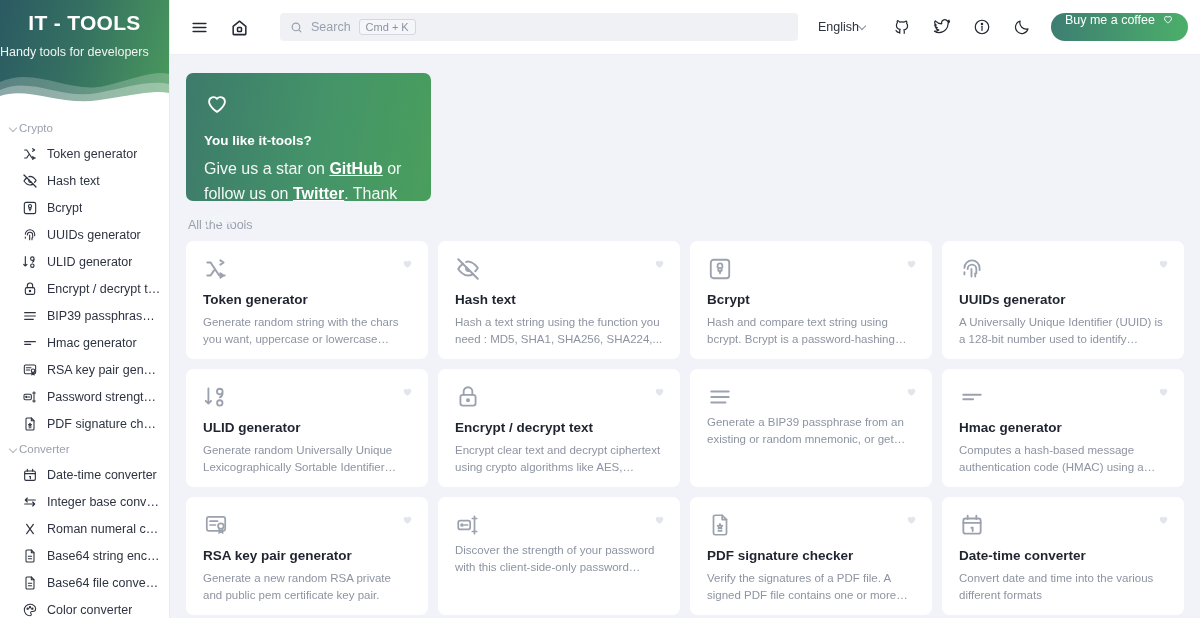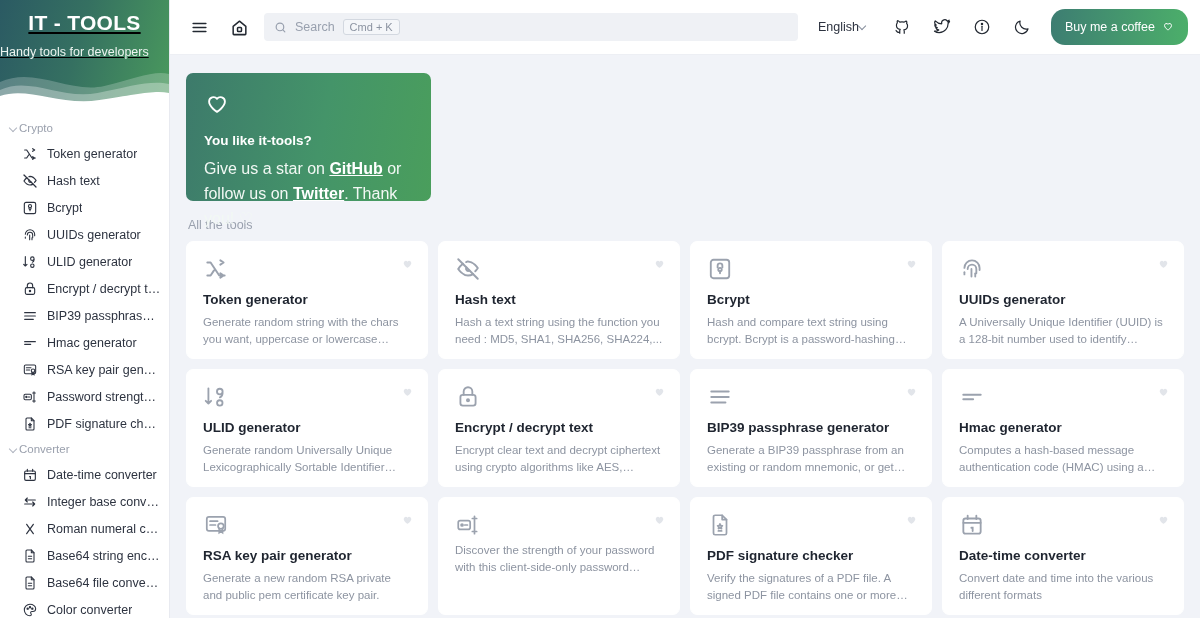--- a/index.html
+++ b/index.html
@@ -16,21 +16,20 @@
     width: 170px; height: 618px; flex: 0 0 170px;
     background: #ffffff;
     border-right: 1px solid #e8eaf0;
     position: relative;
     overflow: hidden;
   }
   .sb-header {
     position: relative; height: 108px;
     background: linear-gradient(105deg, #2b5a63 0%, #357061 45%, #4a9a5d 100%);
     overflow: hidden;
-    text-decoration: underline;
   }
   .sb-header .title {
     color: #fff; font-size: 21px; font-weight: bold;
     text-align: center; padding-top: 11px; letter-spacing: .3px;
   }
   .sb-header .subtitle {
     color: #eef5f1; font-size: 12.5px; text-align: left; padding-top: 10px;
   }
   .wave { position: absolute; left: 0; bottom: 0; width: 100%; }
 
@@ -67,43 +66,43 @@
   .icon-btn {
     width: 30px; height: 30px; border-radius: 4px;
     display: flex; align-items: center; justify-content: center;
     cursor: pointer; color: #222831; background: none; border: none;
   }
   .icon-btn svg { display: block; }
 
   .search {
     flex: 1; height: 28px; background: #eff1f5; border-radius: 4px;
     display: flex; align-items: center; gap: 8px; padding: 0 10px;
-    margin-left: 0; cursor: text; max-width: 708px;
+    margin-left: 16px; cursor: text; max-width: 708px;
   }
   .search .sicon { color: #98a0ae; display: flex; }
   .search .sph { color: #98a0ae; font-size: 12.5px; }
   .kbd {
     border: 1px solid #d3d8e0; border-radius: 3px; padding: 1px 6px;
     font-size: 11px; color: #8b93a1; background: #f4f6f9;
   }
 
   .lang {
     display: flex; align-items: center; 
     height: 28px; padding: 0 9px; border-radius: 4px;
     font-size: 12.5px; color: #2d3340; cursor: pointer; border: 1px solid transparent;
   }
   .lang .cd { width: 8px; height: 8px; position: relative; }
   .lang .cd::after {
     content: ""; position: absolute; left: 0; top: 0;
     width: 5px; height: 5px; border-right: 1.2px solid #868e9c;
     border-bottom: 1.2px solid #868e9c; transform: rotate(45deg);
   }
   .coffee {
-    display: flex; align-items: center; gap: 7px;
-    height: 36px; padding: 0 14px; border-radius: 14px;
+    display: flex; gap: 7px;
+    height: 28px; padding: 0 14px; border-radius: 14px;
     background: linear-gradient(95deg, #3d7d72 0%, #4caf6a 100%);
     color: #fff; font-size: 12.5px; cursor: pointer; border: none;
     margin-left: 4px; white-space: nowrap;
   }
 
   .content { flex: 1; overflow: hidden; padding: 18px 16px 0 16px; }
 
   .banner {
     width: 245px; height: 128px; border-radius: 7px;
     background: linear-gradient(100deg, #3d7a6b 0%, #449469 55%, #4a9e5c 100%);
@@ -525,21 +524,20 @@
 
         <div class="card">
           <div class="card-ico">
               <svg width="26" height="26" viewBox="0 0 24 24" fill="none" stroke="currentColor" stroke-width="1.9" stroke-linecap="round">
                 <path d="M4 7h16M4 12h16M4 17h13"></path>
               </svg>
             </div>
           <span class="fav"><svg width="13" height="13" viewBox="0 0 24 24" fill="currentColor">
                 <path d="M12 20s-7-4.4-7-9.1A3.9 3.9 0 0112 8.6a3.9 3.9 0 017 2.3c0 4.7-7 9.1-7 9.1z"></path>
               </svg></span>
-          <h4>BIP39 passphrase generator</h4>
           <p>Generate a BIP39 passphrase from an existing or random mnemonic, or get the...</p>
         </div>
 
         <div class="card">
           <div class="card-ico">
               <svg width="26" height="26" viewBox="0 0 24 24" fill="none" stroke="currentColor" stroke-width="1.9" stroke-linecap="round">
                 <path d="M4 10h16M4 14h9"></path>
               </svg>
             </div>
           <span class="fav"><svg width="13" height="13" viewBox="0 0 24 24" fill="currentColor">

